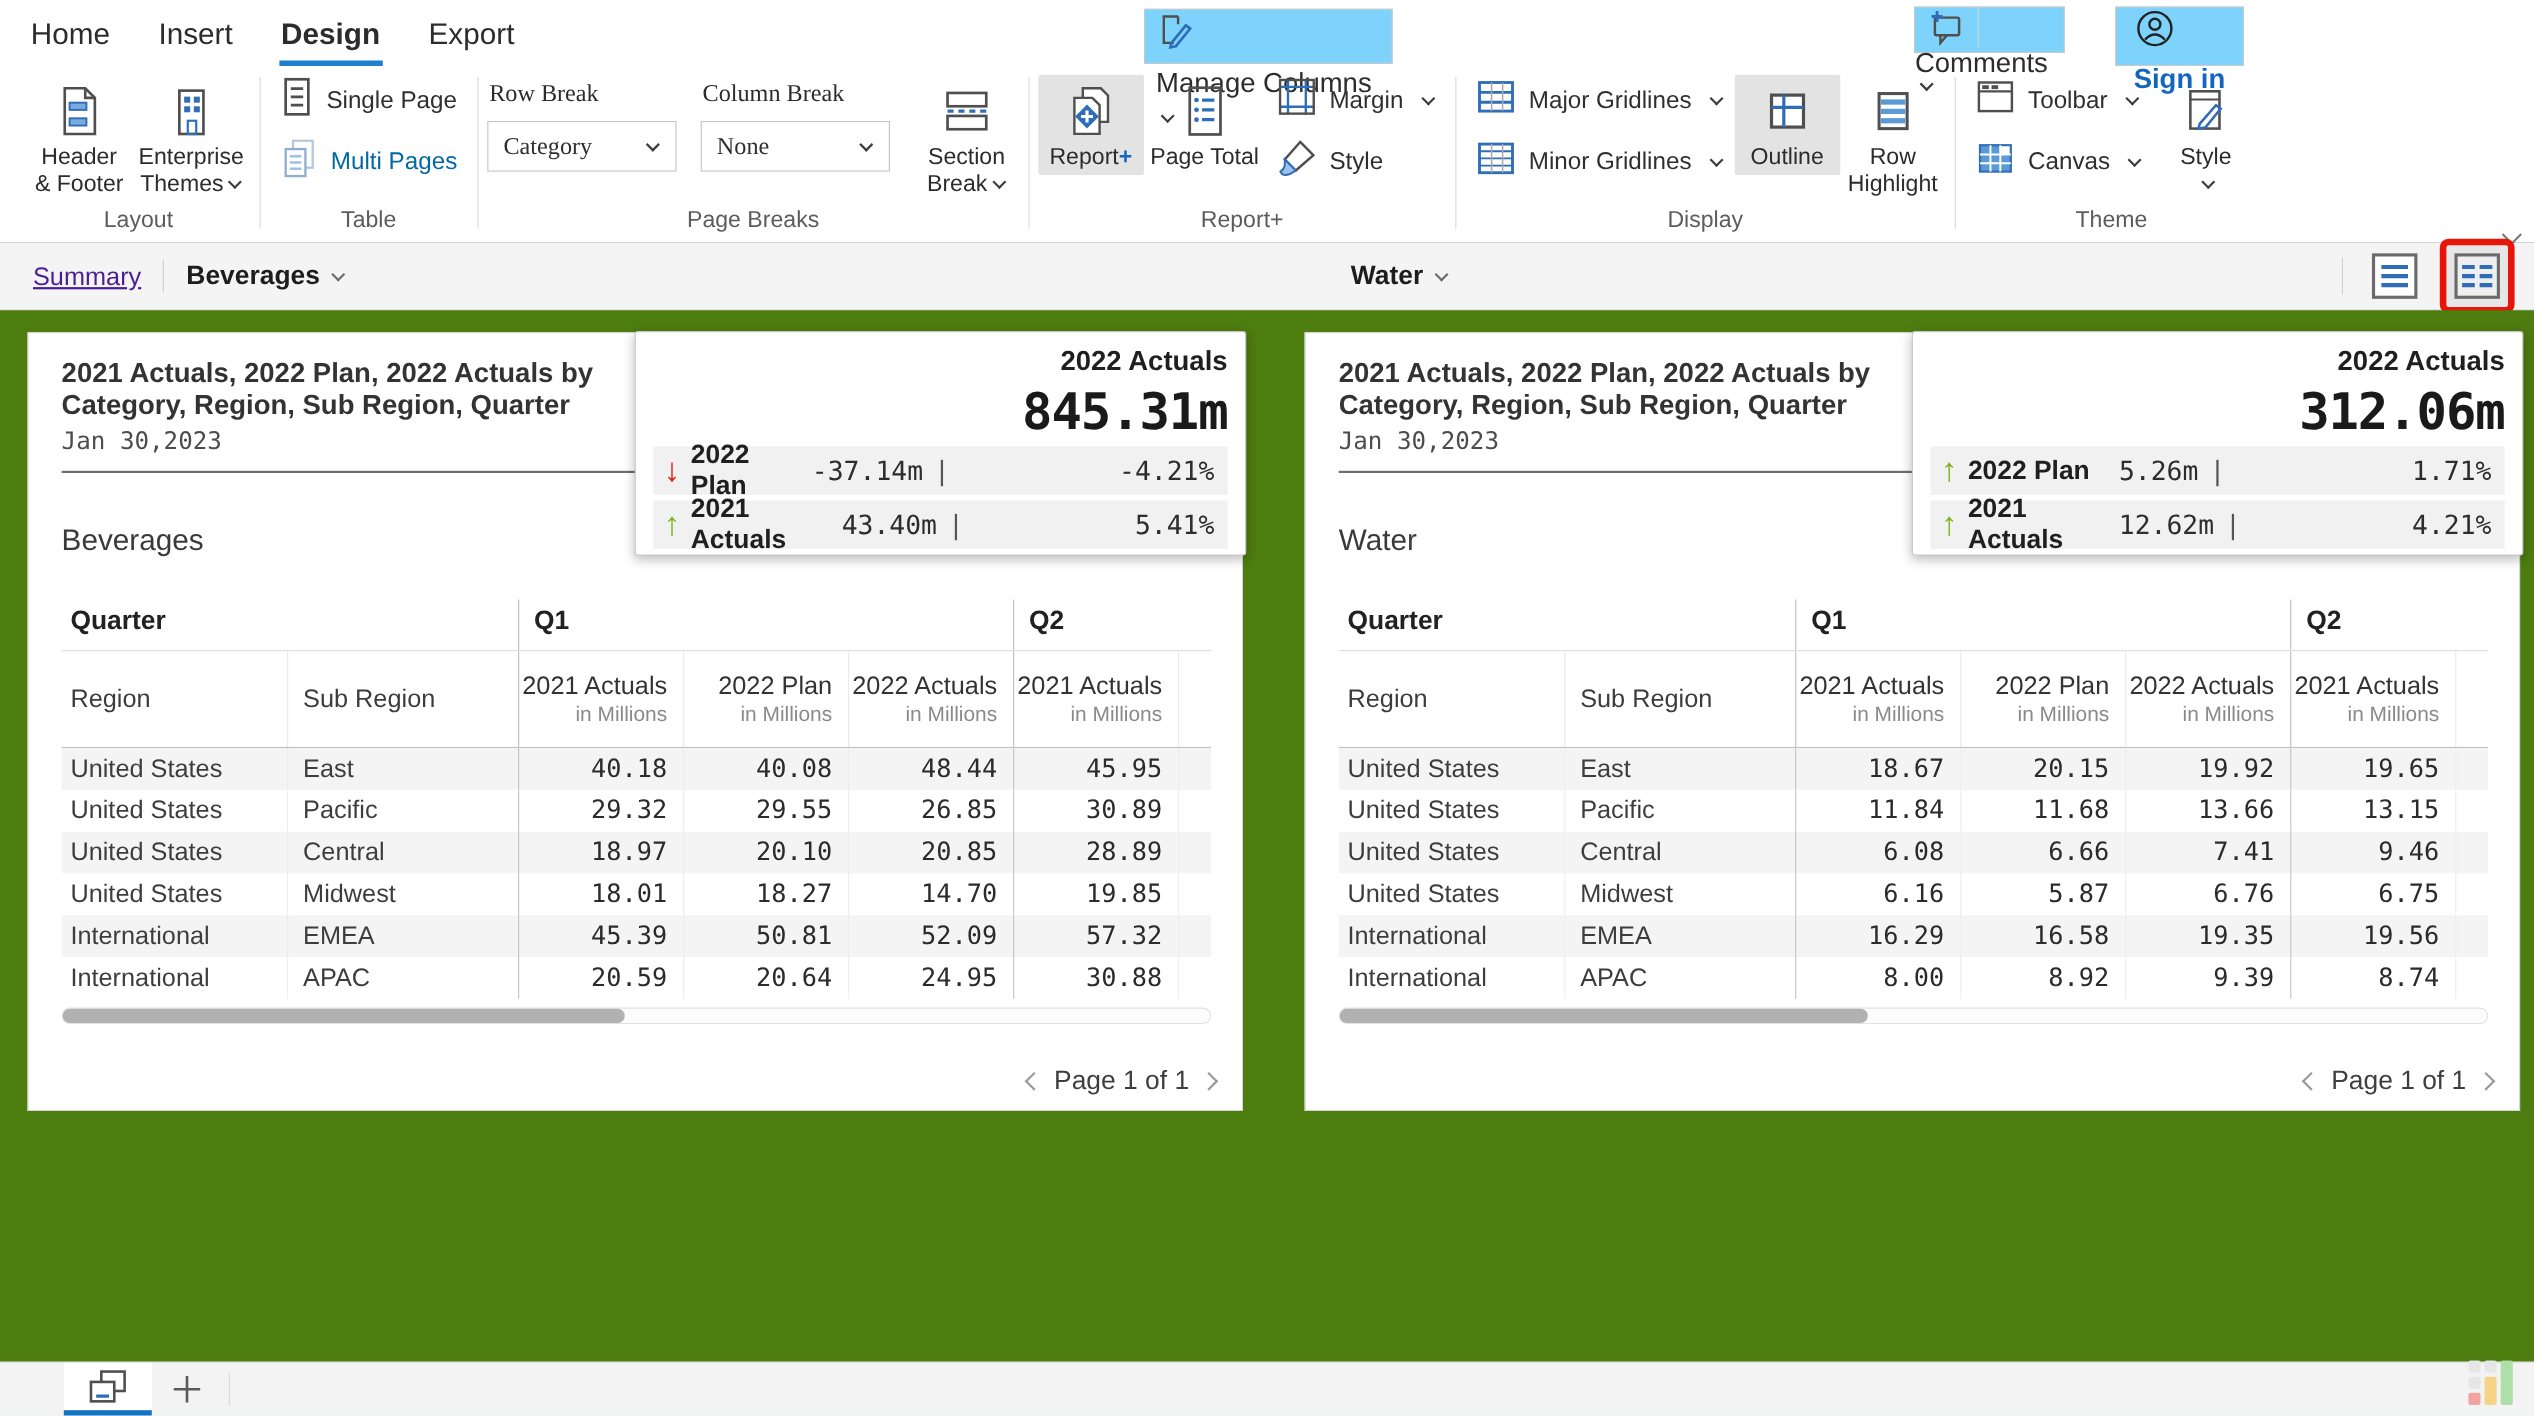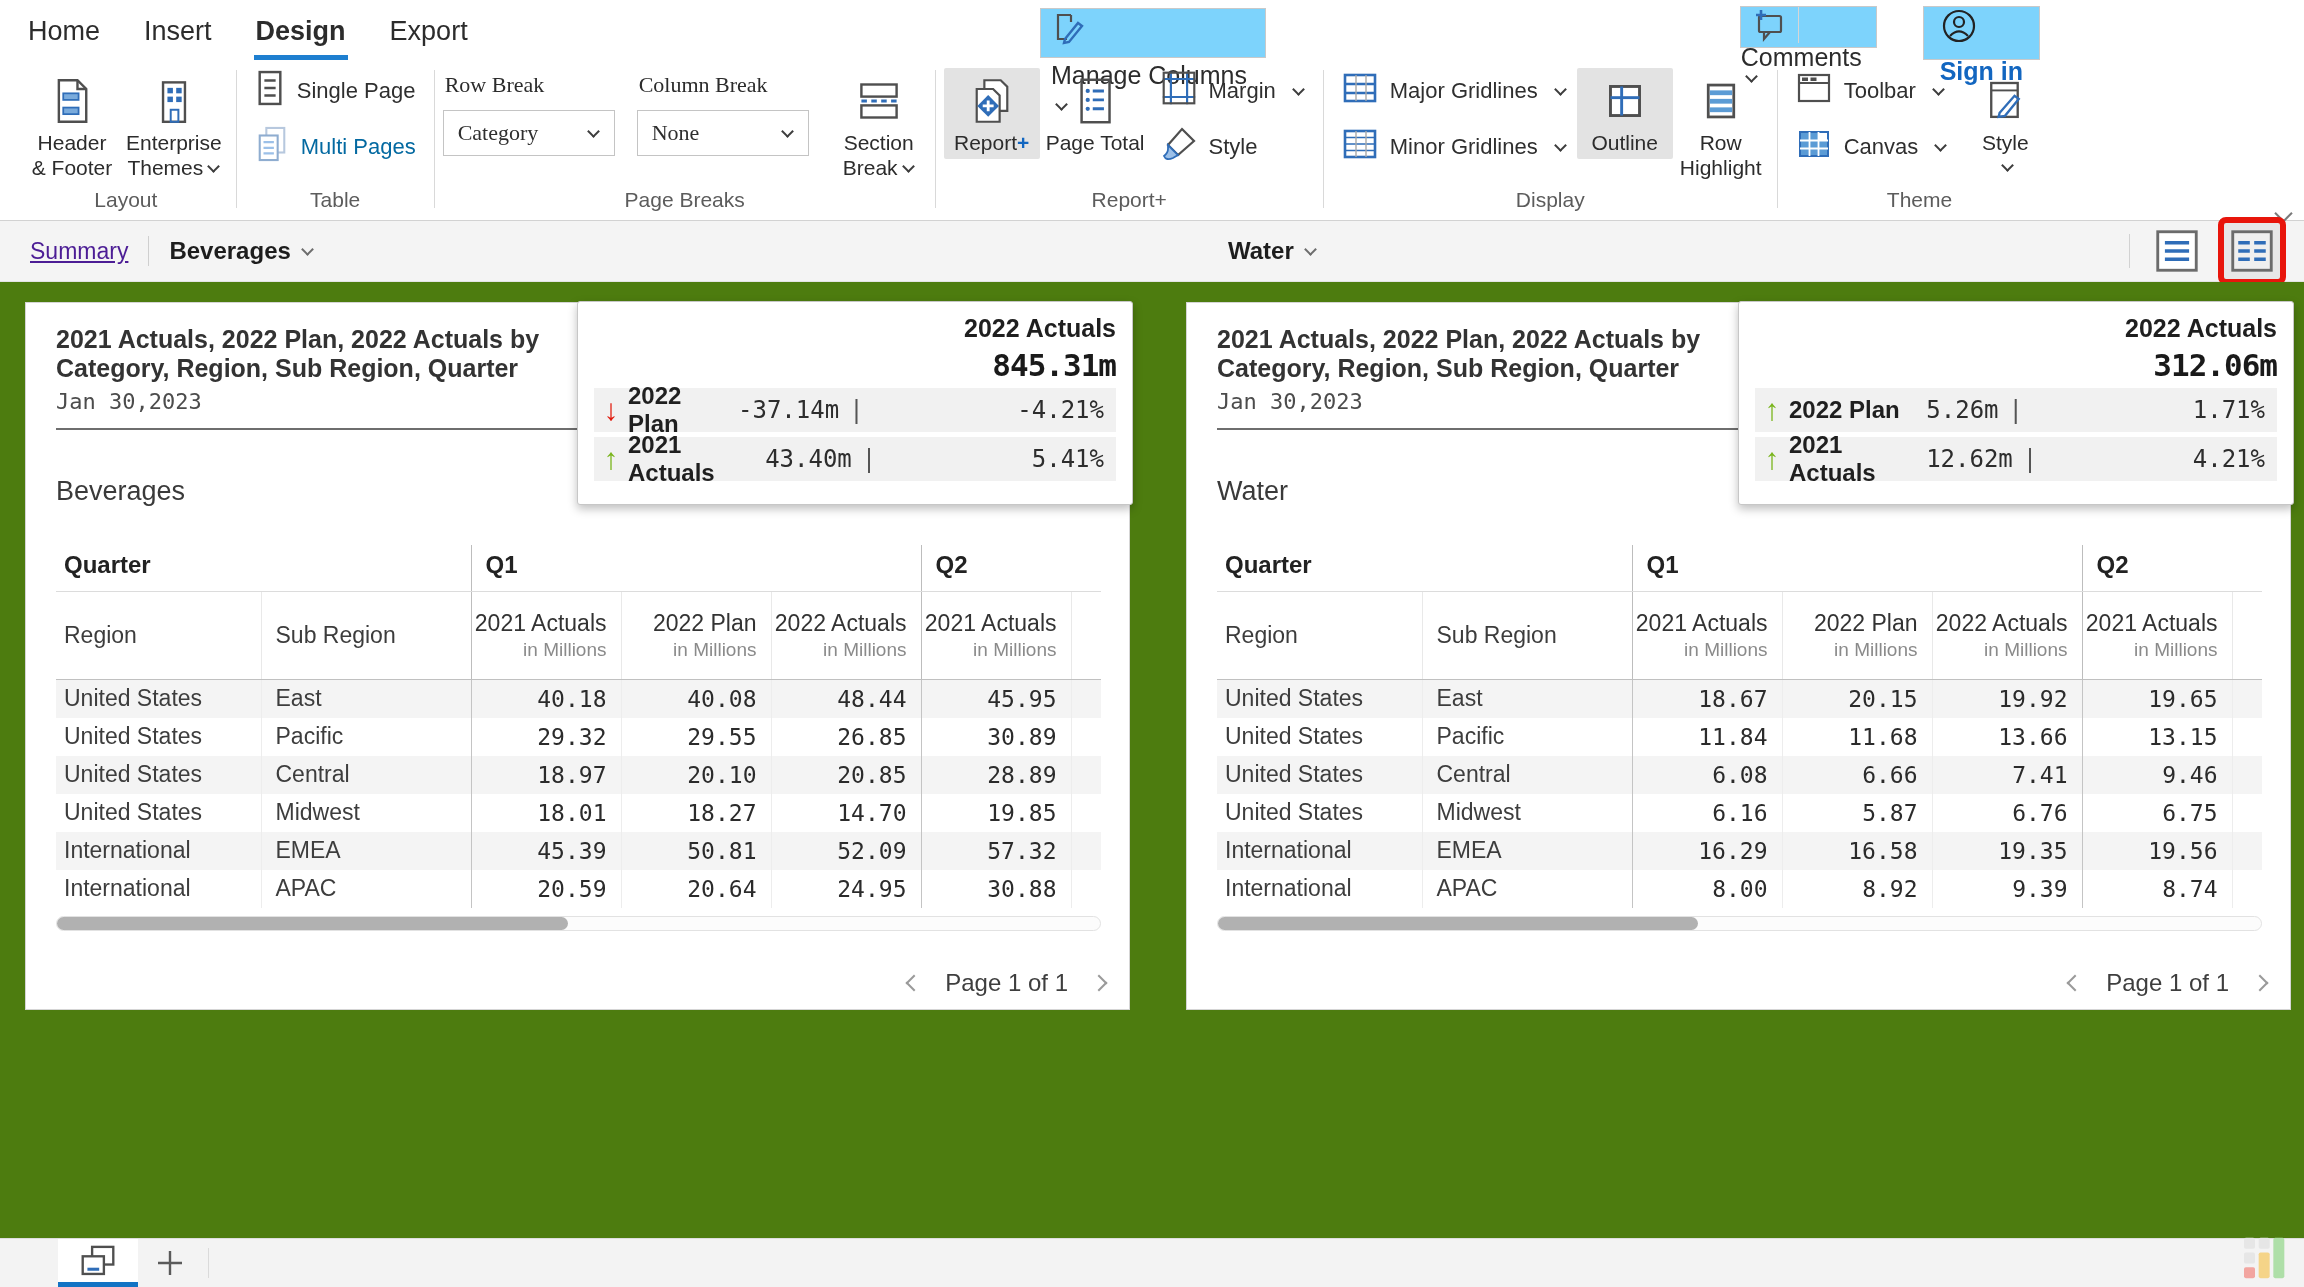--- a/index.html
+++ b/index.html
@@ -72,21 +72,21 @@
   .cardpad { padding:0 30px; position:relative; height:100%; }
   .rtitle { font-weight:bold; font-size:25px; line-height:29px; color:#333; padding-top:22px; width:545px; }
   .rdate { font-family:"DejaVu Sans Mono", monospace; font-size:22px; color:#4c4c4c; margin-top:6px; }
   .titlerule { width:547px; border-bottom:2px solid #6e6e6e; margin-top:14px; }
   .category { font-size:27px; color:#3a3a3a; margin-top:46px; }
 
   .kpi { position:absolute; top:-2px; right:-4px; width:556px; height:204px; background:#fff;
          border:1px solid #c7c7c7; border-radius:3px; box-shadow:0 4px 10px rgba(0,0,0,0.25);
          padding:12px 16px 8px; }
   .kpimetric { text-align:right; font-size:25px; font-weight:bold; color:#1f1f1f; }
-  .kpivalue { text-align:right; font-size:31px; font-weight:bold; color:#1a1a1a;
+  .kpivalue { text-align:right; font-size:46px; font-weight:bold; color:#1a1a1a;
               font-family:"DejaVu Sans Mono", monospace; letter-spacing:-1px; margin-top:4px; }
   .krow { display:flex; align-items:center; height:44px; background:#f1f1f1; margin-top:5px;
           padding:0 12px 0 0; font-size:24px; }
   .arr { font-size:30px; font-weight:bold; width:34px; text-align:center; flex:none; }
   .arr.down { color:#e11b0e; } .arr.up { color:#7ab51d; }
   .kname { font-weight:bold; color:#1f1f1f; }
   .kamount { font-family:"DejaVu Sans Mono", monospace; color:#2d2d2d; margin-left:auto; text-align:right; }
   .kpipe { color:#555; margin:0 4px 0 10px; font-family:"DejaVu Sans Mono", monospace; }
   .kpct { font-family:"DejaVu Sans Mono", monospace; color:#2d2d2d; width:238px; text-align:right; }
 
@@ -112,21 +112,21 @@
   .rpt tbody td.lbl + td.lbl { border-left:1px solid #ededed; padding-left:14px; }
   .rpt tbody td.num { text-align:right; padding-right:14px;
         font-family:"DejaVu Sans Mono", monospace; color:#2b2b2b; border-left:1px solid #ededed; }
   .rpt tbody td.gstart { border-left:1px solid #c4c4c4; }
 
   .scrolltrack { width:1045px; height:15px; border:1px solid #e2e2e2; border-radius:8px;
         background:#fcfcfc; margin-top:8px; }
   .scrollthumb { height:13px; border-radius:7px; background:#b1b1b1; }
   .c0 .scrollthumb { width:49%; } .c1 .scrollthumb { width:46%; }
 
-  .pager { position:absolute; right:24px; bottom:12px; display:flex; align-items:center; gap:25px;
+  .pager { position:absolute; right:24px; bottom:12px; display:flex; align-items:center; gap:12px;
         font-size:24px; color:#3e3e3e; }
   .pchev { width:12px; height:12px; border-right:2.6px solid #9a9a9a; border-bottom:2.6px solid #9a9a9a;
         display:inline-block; cursor:pointer; }
   .pchev.left { transform:rotate(135deg); } .pchev.right { transform:rotate(-45deg); }
 
   
   .footer { height:49px; background:#f3f3f3; border-top:1px solid #dedede; display:flex;
         align-items:center; position:relative; }
   .pagetab { width:80px; height:48px; background:#fff; border-bottom:5px solid #1273c4;
         display:flex; align-items:center; justify-content:center; margin-left:58px; cursor:pointer; }

